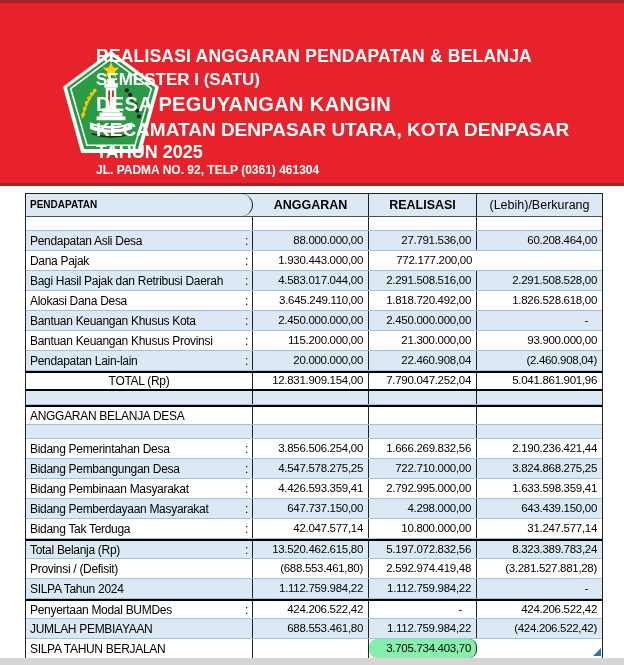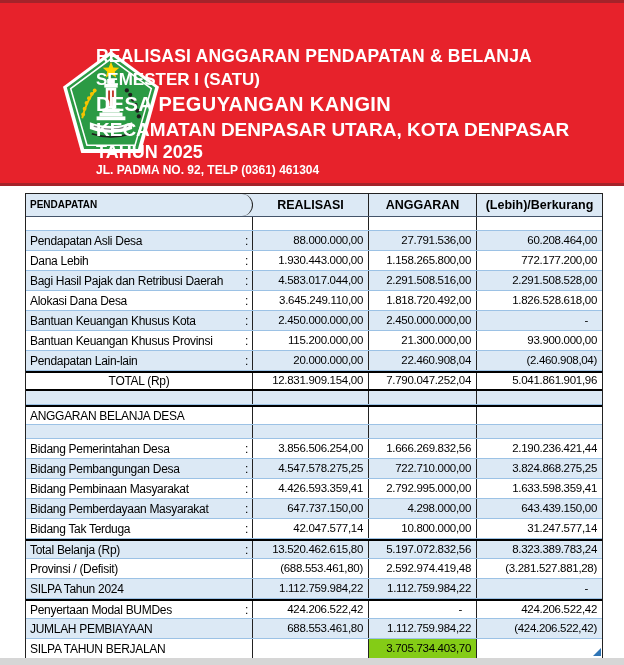--- a/index.html
+++ b/index.html
@@ -50,21 +50,21 @@
     font-size:12px;color:#000;line-height:1;
   }
   .cell:last-child{border-right:none;}
   .lab{justify-content:space-between;padding:0 4px;letter-spacing:-.3px;white-space:nowrap;}
   .lab.center{justify-content:center;}
   .lab .colon{margin-left:2px;}
   .num{justify-content:flex-end;padding:0 5px;font-size:11.5px;letter-spacing:-.3px;white-space:nowrap;}
   .num.cent{justify-content:center;font-size:12.5px;letter-spacing:0;}
   .head .lab{font-weight:bold;font-size:10px;letter-spacing:0;border-radius:11px;}
   .num.dash{padding-right:14px;}
-  .num.green{background:#84cc16;}
+  .num.green{background:#86efac;border-radius:8px;}
   
   .bottom-strip{position:absolute;left:0;bottom:0;width:624px;height:7px;background:#D6D6D6;}
   .fill-handle{
     position:absolute;left:593px;top:648px;width:0;height:0;
     border-left:8px solid transparent;border-bottom:8px solid #2E75B6;
   }
 </style>
 </head>
 <body>
 
@@ -119,46 +119,45 @@
     <div class="l3">DESA PEGUYANGAN KANGIN</div>
     <div class="l4">KECAMATAN DENPASAR UTARA, KOTA DENPASAR</div>
     <div class="l5">TAHUN 2025</div>
     <div class="l6">JL. PADMA NO. 92, TELP (0361) 461304</div>
   </div>
 </div>
 
 <div class="table-wrap">
     <div class="trow head stripe">
       <div class="cell lab" style="font-weight: bold;">PENDAPATAN</div>
+      <div class="cell num cent" style="font-weight: bold;">ANGGARAN</div>
       <div class="cell num cent" style="font-weight: bold;">REALISASI</div>
-      <div class="cell num cent" style="font-weight: bold;">ANGGARAN</div>
-      <div class="cell num cent" style="font-weight: bold;">(Lebih)/Berkurang</div>
+      <div class="cell num cent" style="font-weight: normal;">(Lebih)/Berkurang</div>
     </div>
     <div class="trow empty">
       <div class="cell lab"></div>
       <div class="cell num"></div>
       <div class="cell num"></div>
       <div class="cell num"></div>
     </div>
     <div class="trow stripe">
       <div class="cell lab">
         <span>Pendapatan Asli Desa</span>
         <span class="colon">:</span>
       </div>
       <div class="cell num">88.000.000,00</div>
       <div class="cell num">27.791.536,00</div>
       <div class="cell num">60.208.464,00</div>
     </div>
     <div class="trow">
       <div class="cell lab">
-        <span>Dana Lebih</span>
+        <span>Dana Pajak</span>
         <span class="colon">:</span>
       </div>
       <div class="cell num">1.930.443.000,00</div>
-      <div class="cell num">1.158.265.800,00</div>
       <div class="cell num">772.177.200,00</div>
     </div>
     <div class="trow stripe">
       <div class="cell lab">
         <span>Bagi Hasil Pajak dan Retribusi Daerah</span>
         <span class="colon">:</span>
       </div>
       <div class="cell num">4.583.017.044,00</div>
       <div class="cell num">2.291.508.516,00</div>
       <div class="cell num">2.291.508.528,00</div>

